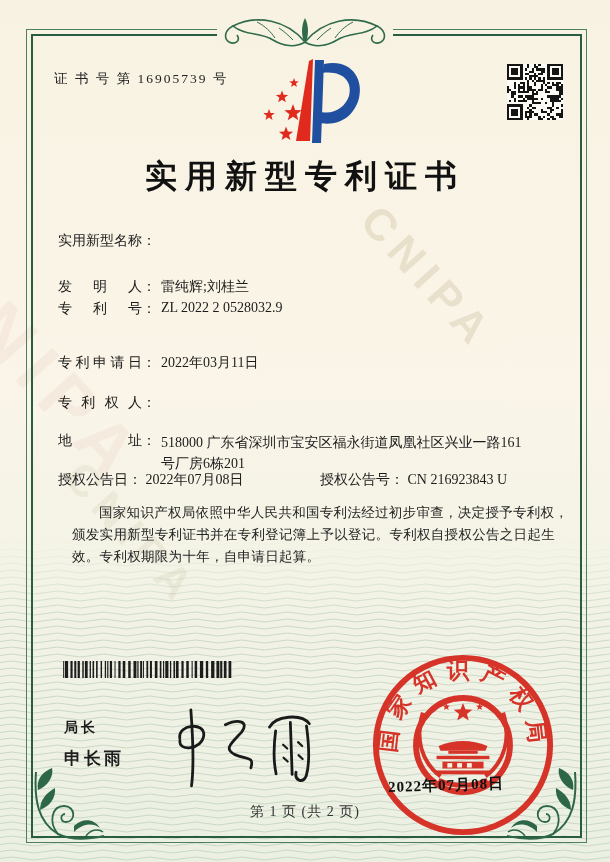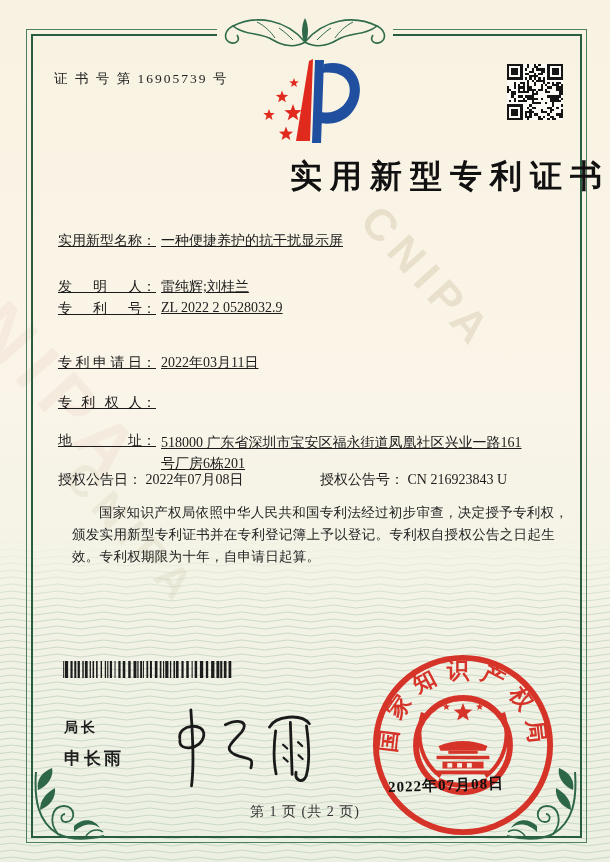--- a/index.html
+++ b/index.html
@@ -17,24 +17,24 @@
   .wm2{left:92px;top:452px;font-size:44px;letter-spacing:8px;color:#ab9668;opacity:.11;}
   .wm3{left:-24px;top:238px;font-size:72px;letter-spacing:12px;color:#d9a49c;opacity:.12;}
   
   .border-outer{position:absolute;left:26px;top:29px;width:559px;height:812px;border:1px solid #4d7f60;}
   .border-inner{position:absolute;left:31px;top:34px;width:547px;height:800px;border:2px solid #285d41;}
   .ornament{position:absolute;}
   
   .cert-no{position:absolute;left:54px;top:70px;font-size:13.5px;letter-spacing:2px;color:#222;}
   .logo{position:absolute;left:250px;top:56px;width:115px;height:92px;}
   .qr{position:absolute;left:507px;top:64px;width:56px;height:56px;}
-  .title{position:absolute;left:0;top:155px;width:100%;text-align:right;font-size:32px;
+  .title{position:absolute;left:0;top:155px;width:100%;text-align:center;font-size:32px;
          font-weight:bold;letter-spacing:8px;color:#111;}
   
-  .row{position:absolute;left:58px;font-size:14px;display:flex;align-items:flex-start;text-decoration:underline;}
+  .row{position:absolute;left:58px;font-size:14px;display:flex;align-items:flex-start;}
   .row .lbl{display:inline-block;width:84px;text-align:justify;text-align-last:justify;flex:none;}
   .row .col{flex:none;}
   .row .val{margin-left:5px;}
   .r1{top:232px}.r2{top:278px}.r3{top:300px}.r4{top:354px}.r5{top:394px}.r6{top:432px}
   .r6 .val{width:362px;word-break:break-all;line-height:21px;}
   .grant-a{position:absolute;left:58px;top:471px;font-size:14px;}
   .grant-b{position:absolute;left:320px;top:471px;font-size:14px;}
   
   .par{position:absolute;left:72px;width:497px;font-size:13.5px;line-height:22px;
        text-indent:2em;color:#242424;letter-spacing:.3px;}
@@ -350,21 +350,20 @@
           <rect x="21" y="24" width="1" height="1"></rect>
         </g>
     </svg>
   </div>
 
   <div class="title">实用新型专利证书</div>
 
   <div class="row r1">
     <span class="lbl">实用新型名称</span>
       <span class="col">：</span>
-    <span class="val">一种便捷养护的抗干扰显示屏</span>
   </div>
   <div class="row r2">
     <span class="lbl">发明人</span>
       <span class="col">：</span>
     <span class="val">雷纯辉;刘桂兰</span>
   </div>
   <div class="row r3">
     <span class="lbl">专利号</span>
       <span class="col">：</span>
     <span class="val">ZL 2022 2 0528032.9</span>

